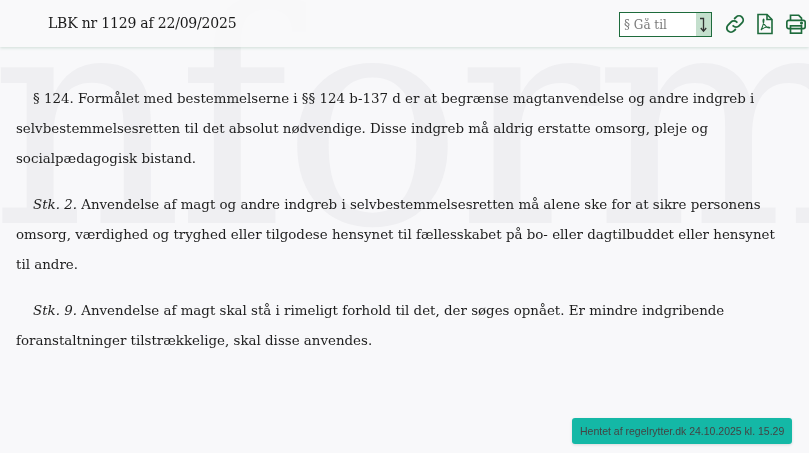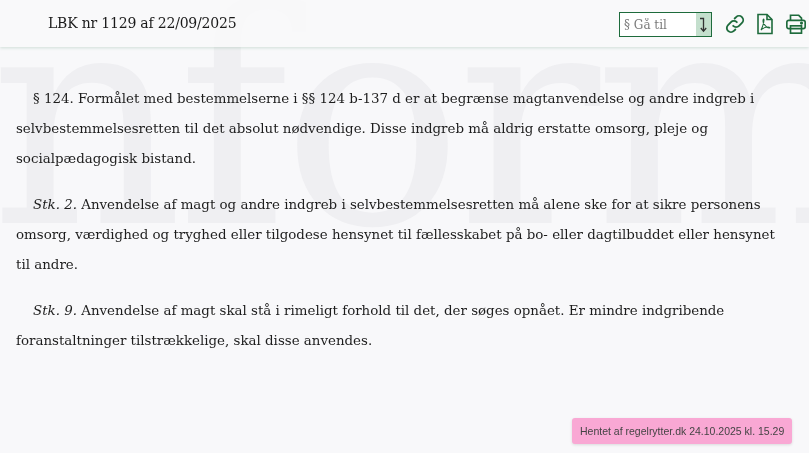--- a/index.html
+++ b/index.html
@@ -48,21 +48,21 @@
   }
   .content {
     position:absolute; left:0; top:68px; width:800px; z-index:1;
     font-size:13.4px; line-height:30px; color:#1d1d1d;
   }
   .content p { margin:16px; text-indent:17px; }
   .content .stk { font-style:italic; }
   .footer {
     position:absolute; left:572px; top:418px;
     padding:0 8px; height:26px; line-height:26px;
-    background:#f9a8d4; border-radius:3px;
+    background:#14b8a6; border-radius:3px;
     box-shadow:0 1px 3px rgba(0,0,0,0.12);
     font-family:"Liberation Sans", "DejaVu Sans", sans-serif;
     font-size:10.5px; color:#444; z-index:2;
   }
 </style>
 </head>
 <body>
 
 <div class="watermark">nforma</div>
 

